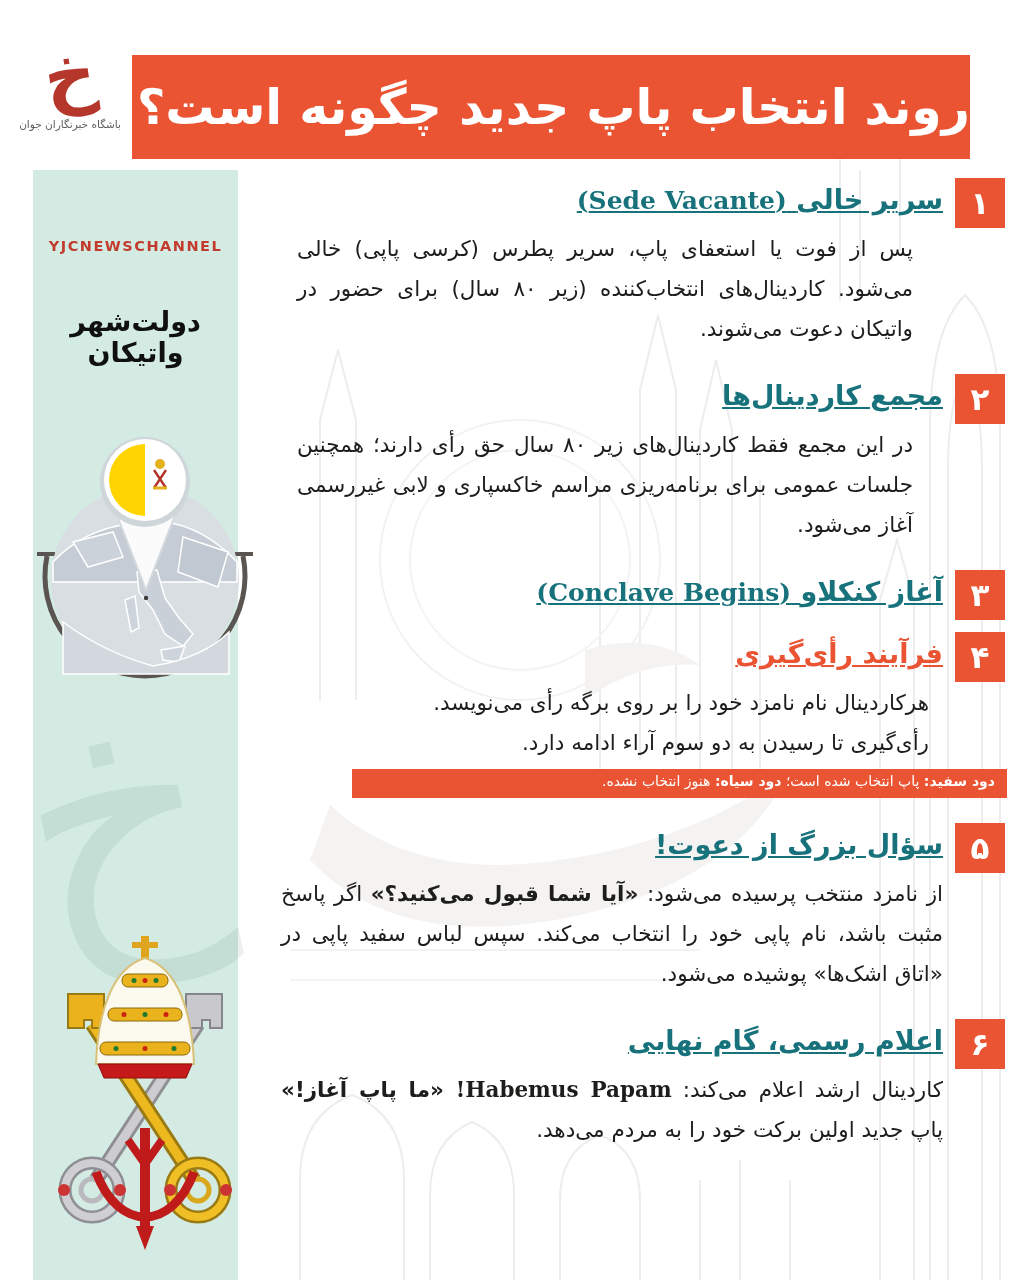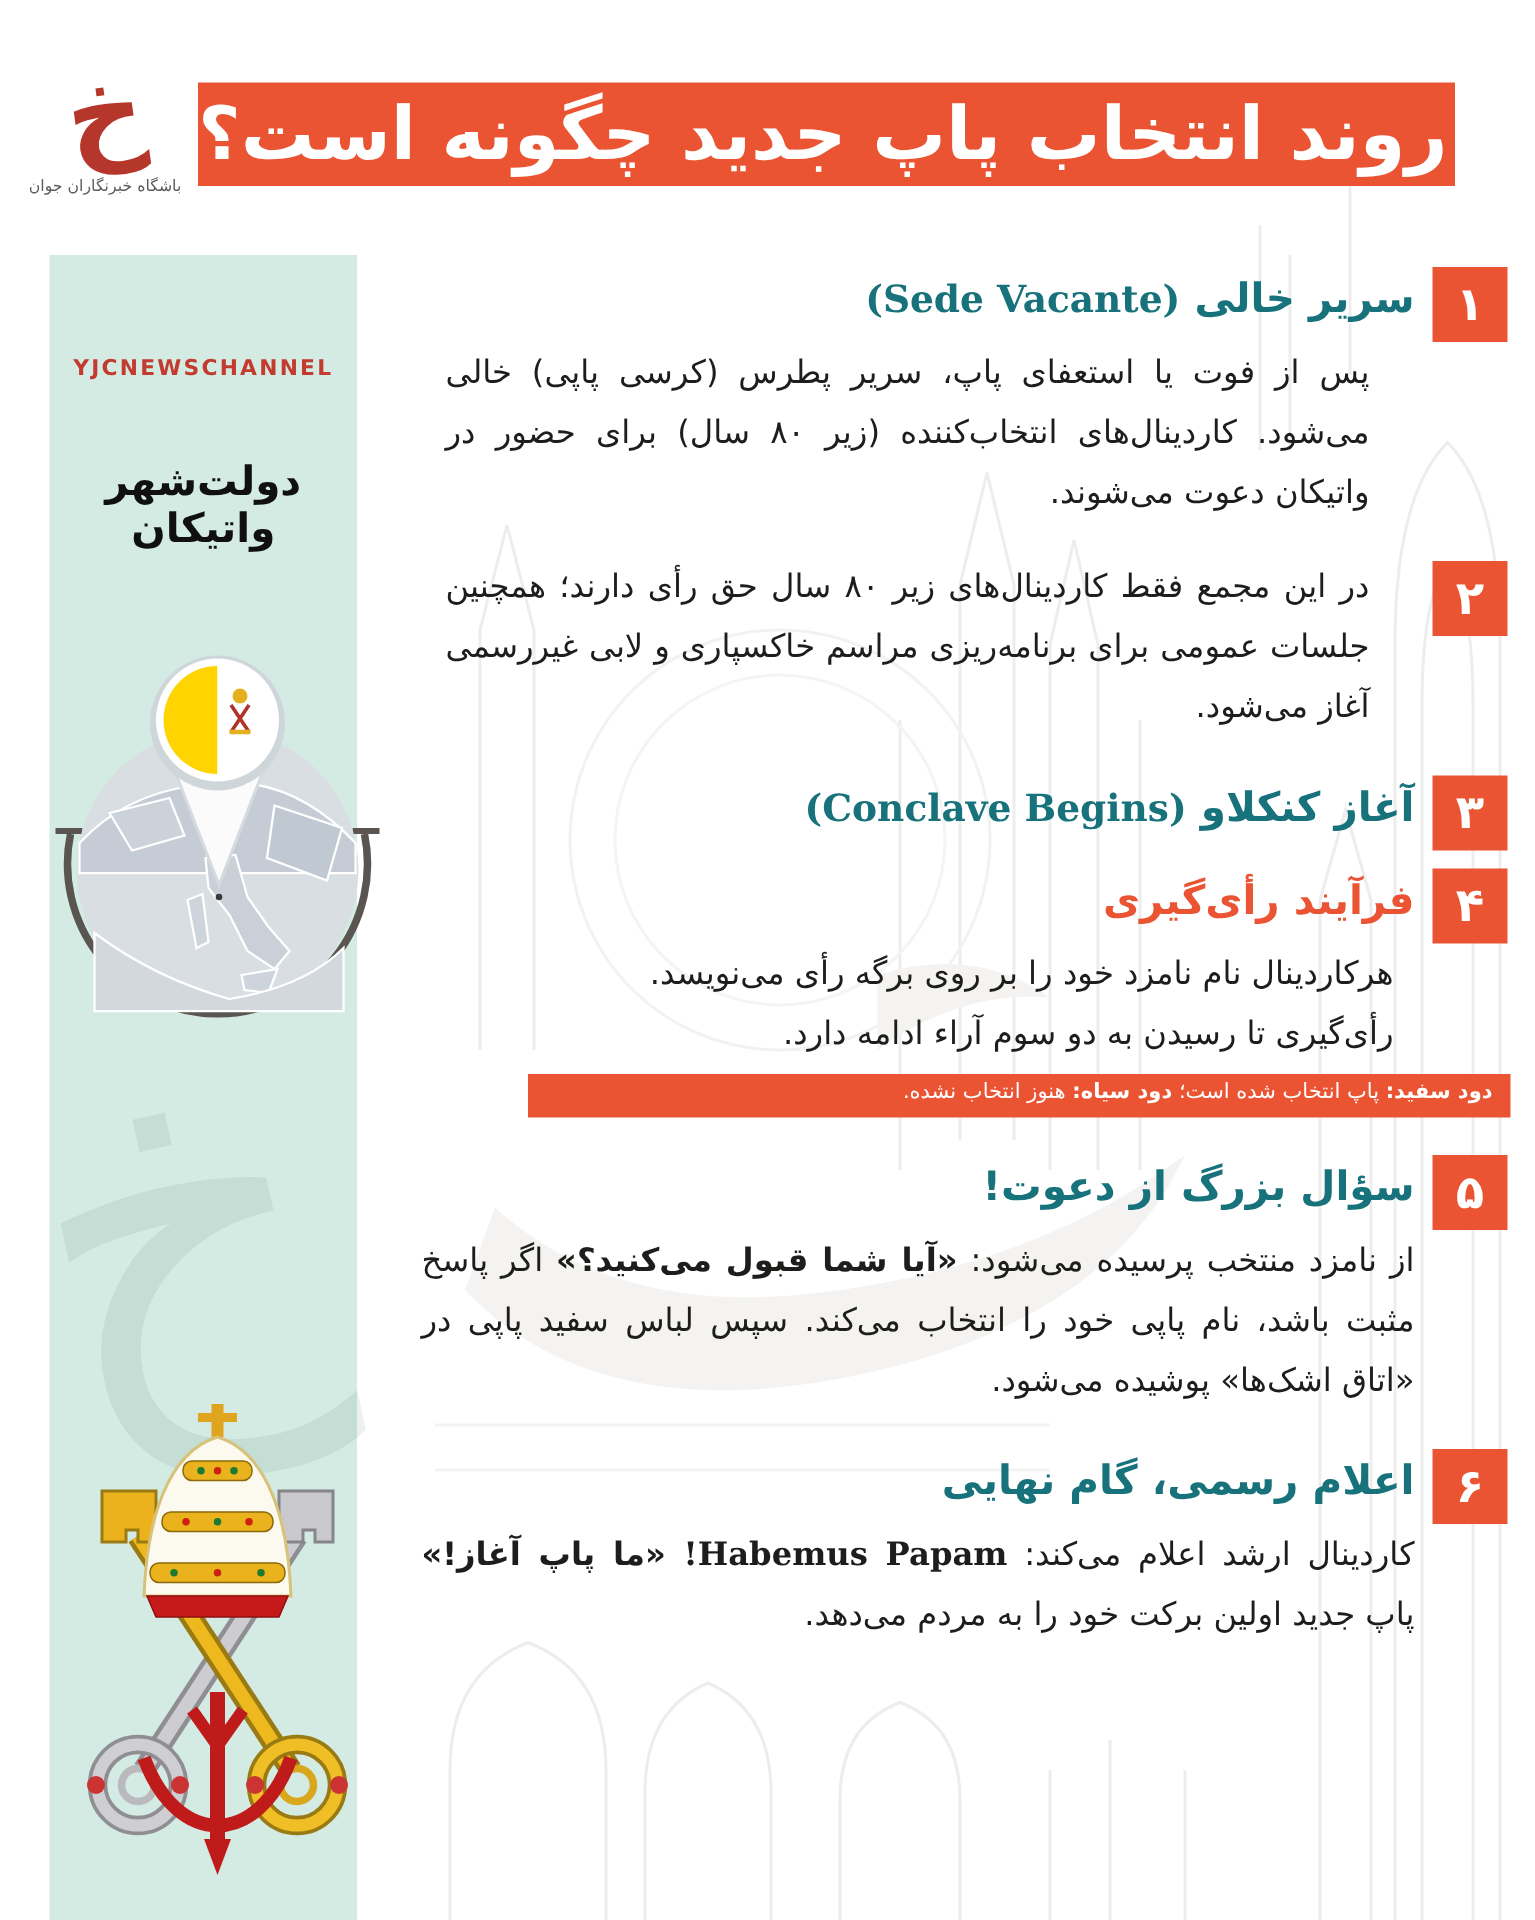--- a/index.html
+++ b/index.html
@@ -15,41 +15,41 @@
     position:relative;width:1023px;height:1280px;overflow:hidden;background:#fff;
     font-family:"DejaVu Sans", sans-serif;color:var(--text-dark);
   }
   
   .bg-art{position:absolute;inset:0;z-index:0;}
   
   .logo{position:absolute;left:12px;top:38px;width:116px;text-align:center;z-index:3;}
   .logo-glyph{display:inline-block;font-size:72px;font-weight:bold;color:var(--logo-red);
     transform:rotate(-8deg);line-height:1.05;}
   .logo-caption{font-size:10.5px;color:#5c5c5c;margin-top:4px;direction:rtl;}
-  .title-bar{position:absolute;left:132px;top:55px;width:838px;height:69px;
-    background:var(--accent-orange);display:flex;align-items:center;justify-content:flex-start;z-index:2;}
+  .title-bar{position:absolute;left:132px;top:55px;width:838px;height:104px;
+    background:var(--accent-orange);display:flex;align-items:center;justify-content:flex-end;z-index:2;}
   .title-bar h1{direction:rtl;color:#fff;font-size:49px;font-weight:bold;letter-spacing:-1px;white-space:nowrap;}
   
   .sidebar{position:absolute;left:33px;top:170px;width:205px;height:1110px;
     background:var(--sidebar-mint);z-index:1;}
   .channel{position:absolute;top:68px;width:100%;text-align:center;color:#C23B2E;
     font-weight:bold;font-size:14.5px;letter-spacing:1.5px;}
   .place{position:absolute;top:136px;width:100%;text-align:center;direction:rtl;
     color:#101010;font-weight:bold;font-size:27px;}
   .map-wrap{position:absolute;top:252px;left:0;width:225px;height:275px;}
   .side-watermark{position:absolute;top:495px;left:-14px;font-size:300px;line-height:1;
     color:rgba(45,90,78,0.09);transform:rotate(-12deg);pointer-events:none;}
   .coa-wrap{position:absolute;top:762px;left:7px;width:210px;height:320px;}
   
   .main{position:absolute;left:283px;top:176px;width:722px;z-index:2;}
   .sec{position:relative;direction:rtl;padding-right:62px;margin-bottom:23px;}
   .num{position:absolute;right:0;top:2px;width:50px;height:50px;background:var(--accent-orange);
     color:#fff;font-size:31px;font-weight:bold;display:flex;align-items:center;justify-content:center;}
   .sec-heading{color:var(--heading-teal);font-size:27px;font-weight:bold;
-    padding-top:8px;margin-bottom:14px;}
+    padding-top:8px;margin-bottom:14px;text-decoration:underline;}
   .sec-heading .latin{font-family:"DejaVu Serif", serif;font-size:25px;}
   .sec-heading.orange{color:var(--accent-orange);}
   .sec-body{font-size:21.5px;line-height:1.86;text-align:justify;color:var(--text-dark);
     margin-left:2px;margin-right:30px;}
   .sec-body.narrow{margin-left:14px;}
   .sec-body .b{font-weight:bold;}
   .sec-body .latin-b{font-family:"DejaVu Serif", serif;font-weight:bold;}
   .line{font-size:21.5px;line-height:1.86;text-align:right;margin-right:14px;}
   .highlight{display:block;background:var(--accent-orange);color:#fff;font-size:14px;
     line-height:1.65;padding:1px 12px 5px;margin:6px -64px 0 69px;text-align:right;white-space:nowrap;}
@@ -189,20 +189,23 @@
       <div class="num">۱</div>
       <h2 class="sec-heading">
         <span>سریر خالی</span>
         <span class="latin">(Sede Vacante)</span>
       </h2>
       <p class="sec-body narrow">پس از فوت یا استعفای پاپ، سریر پطرس (کرسی پاپی) خالی می‌شود. کاردینال‌های انتخاب‌کننده (زیر ۸۰ سال) برای حضور در واتیکان دعوت می‌شوند.</p>
     </section>
 
     <section class="sec">
       <div class="num">۲</div>
+      <h2 class="sec-heading">
+        <span>مجمع کاردینال‌ها</span>
+      </h2>
       <p class="sec-body narrow">در این مجمع فقط کاردینال‌های زیر ۸۰ سال حق رأی دارند؛ همچنین جلسات عمومی برای برنامه‌ریزی مراسم خاکسپاری و لابی غیررسمی آغاز می‌شود.</p>
     </section>
 
     <section class="sec">
       <div class="num">۳</div>
       <h2 class="sec-heading">
         <span>آغاز کنکلاو</span>
         <span class="latin">(Conclave Begins)</span>
       </h2>
     </section>

